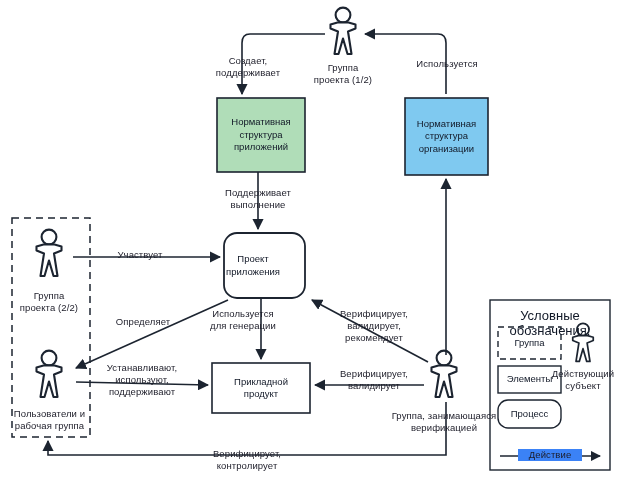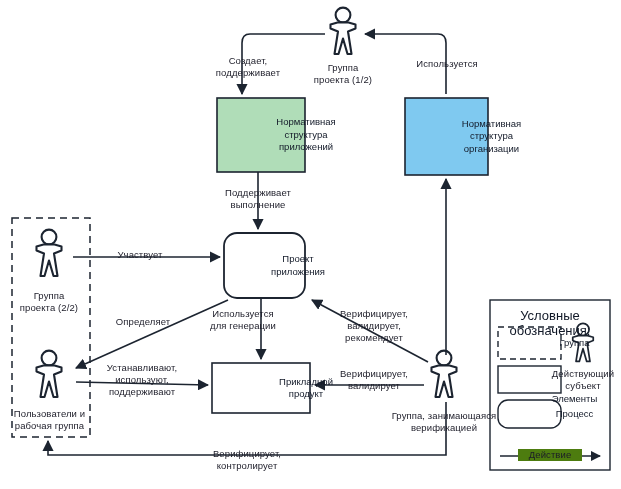--- a/index.html
+++ b/index.html
@@ -2,21 +2,21 @@
 <html><head>
 <meta charset="utf-8">
 <style>
   html,body{margin:0;padding:0;background:#ffffff;}
   body{font-family:"Liberation Sans","DejaVu Sans",sans-serif;}
   #stage{position:relative;width:621px;height:489px;background:#ffffff;overflow:hidden;}
   #stage svg{position:absolute;left:0;top:0;width:621px;height:489px;}
   .lbl{position:absolute;font-size:9.5px;color:#1c1c28;text-align:center;line-height:12px;
        white-space:pre-line;letter-spacing:.1px;}
   .boxlbl{position:absolute;font-size:9.5px;color:#111827;text-align:center;line-height:12.5px;
-          white-space:pre-line;display:flex;align-items:center;justify-content:center;padding-left:45px;}
+          white-space:pre-line;display:flex;align-items:center;justify-content:center;}
   .legend-title{position:absolute;font-size:13px;color:#111827;text-align:center;width:120px;}
 </style>
 </head>
 <body>
 
 <div id="stage">
 
   <svg viewBox="0 0 621 489" xmlns="http://www.w3.org/2000/svg">
     <defs>
       <marker id="ah" viewBox="0 0 10 10" refX="9" refY="5" markerWidth="7" markerHeight="7" orient="auto-start-reverse">
@@ -129,19 +129,19 @@
   <div class="lbl" style="left:330px;top:368px;width:88px;">Верифицирует,
 валидирует</div>
   <div class="lbl" style="left:96px;top:362px;width:92px;">Устанавливают,
 используют,
 поддерживают</div>
   <div class="lbl" style="left:195px;top:448px;width:104px;">Верифицирует,
 контролирует</div>
 
   <div class="legend-title" style="left:490px;top:308px;">Условные обозначения:</div>
   <div class="boxlbl" style="left:498px;top:327px;width:63px;height:32px;">Группа</div>
-  <div class="boxlbl" style="left:498px;top:366px;width:63px;height:27px;margin-top:20px;">Элементы</div>
+  <div class="boxlbl" style="left:498px;top:366px;width:63px;height:27px;">Элементы</div>
   <div class="boxlbl" style="left:498px;top:400px;width:63px;height:28px;border-radius:11px;">Процесс</div>
   <div class="lbl" style="left:545px;top:368px;width:76px;">Действующий
 субъект</div>
-  <div class="lbl" style="left:518px;top:449px;width:64px;background:#4d7c0f;">Действие</div>
+  <div class="lbl" style="left:518px;top:449px;width:64px;background:#3b82f6;">Действие</div>
 
 </div>
 
 </body></html>

